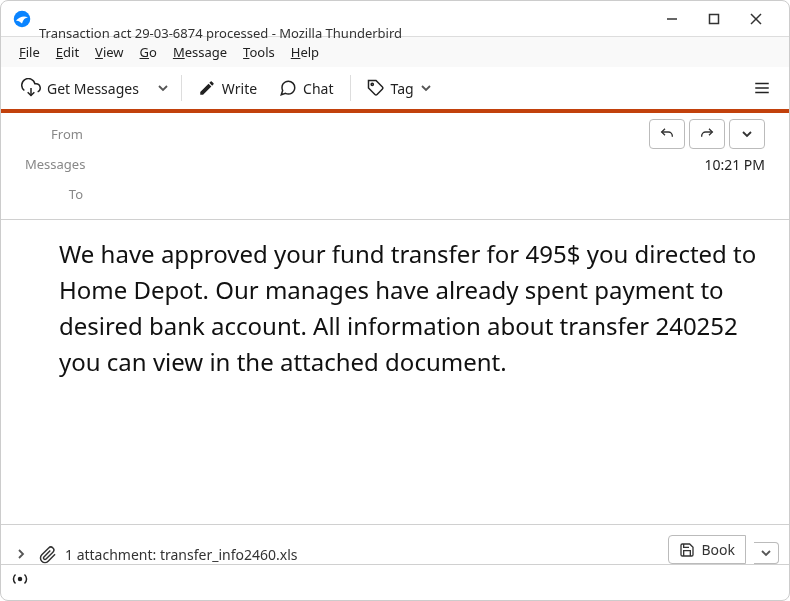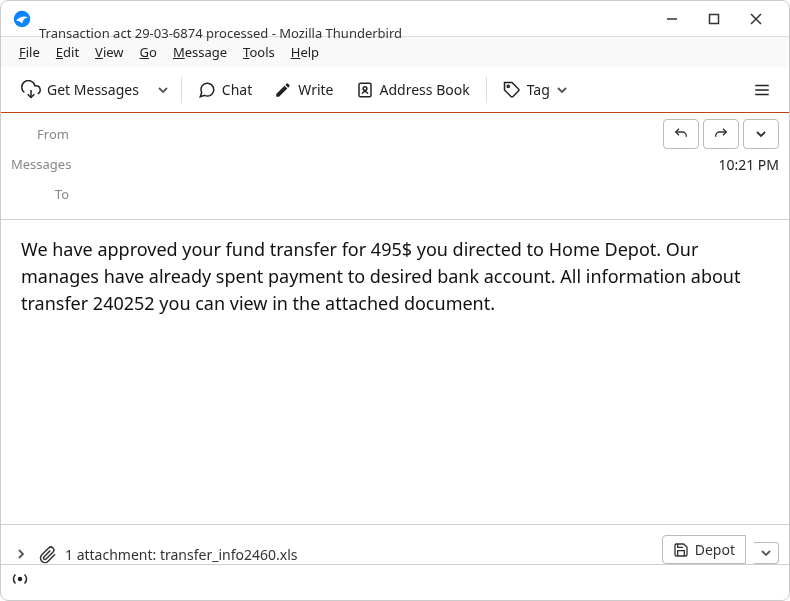--- a/index.html
+++ b/index.html
@@ -7,37 +7,37 @@
 
 .titlebar { display: flex; align-items: center; height: 36px; padding: 0 12px; border-bottom: 1px solid #ddd; }
 .titlebar .app-icon { width: 18px; height: 18px; margin-right: 8px; }
 .titlebar .title { font-size: 13px; color: #333; flex: 1; margin-top: 28px; }
 .titlebar .win-btn { width: 42px; height: 30px; display: flex; align-items: center; justify-content: center; cursor: pointer; color: #333; }
 
 .menubar { display: flex; align-items: center; height: 30px; padding: 0 10px; gap: 0; background: #f9f9f9; }
 .menubar .menu-item { font-size: 13px; color: #222; padding: 4px 8px; cursor: pointer; }
 .menubar .menu-item .ul { text-decoration: underline; }
 
-.toolbar { display: flex; align-items: center; height: 46px; padding: 0 10px; gap: 2px; border-bottom: 1px solid #c2410c; }
+.toolbar { display: flex; align-items: center; height: 46px; padding: 0 10px; gap: 2px; border-bottom: 4px solid #c2410c; }
 .tb-btn { display: flex; align-items: center; gap: 6px; padding: 6px 10px; font-size: 14px; color: #222; cursor: pointer; border-radius: 4px; }
 .tb-sep { width: 1px; height: 26px; background: #ddd; margin: 0 4px; }
 .tb-chev { padding: 6px; cursor: pointer; color: #666; }
 .spacer { flex: 1; }
 .hamburger { padding: 8px; cursor: pointer; }
 
-.headers { padding: 6px 10px 10px; border-bottom: 1px solid #d0d0d0; }
+.headers { padding: 6px 24px 10px; border-bottom: 1px solid #d0d0d0; }
 .hdr-row { display: flex; align-items: center; min-height: 30px; font-size: 13px; }
 .hdr-label { width: 72px; text-align: right; color: #888; padding-right: 14px; }
 .hdr-value { flex: 1; color: #222; }
 .hdr-value.subject { font-weight: 700; font-size: 15px; color: #111; }
 .hdr-actions { display: flex; gap: 4px; }
 .hdr-act-btn { width: 36px; height: 30px; border: 1px solid #bbb; border-radius: 4px; display: flex; align-items: center; justify-content: center; cursor: pointer; background: #fff; }
 .hdr-time { font-size: 14px; color: #222; margin-left: auto; }
 
-.body-area { padding: 16px 20px; height: 304px; font-size: 18px; line-height: 1.5; color: #111; overflow: auto; }
+.body-area { padding: 16px 20px; height: 304px; font-size: 24px; line-height: 1.5; color: #111; overflow: auto; margin-left: 38px; }
 
 .attach-bar { display: flex; align-items: flex-end; height: 40px; padding: 0 10px; border-top: 1px solid #d0d0d0; font-size: 14px; color: #333; gap: 8px; }
 .attach-toggle { padding: 4px; cursor: pointer; color: #555; }
 .save-btn { display: flex; align-items: center; gap: 6px; border: 1px solid #bbb; border-radius: 4px 0 0 4px; padding: 4px 10px; cursor: pointer; }
 .save-chev { border: 1px solid #bbb; border-left: none; border-radius: 0 4px 4px 0; padding: 4px 6px; cursor: pointer; }
 
 .statusbar { height: 28px; border-top: 1px solid #d0d0d0; display: flex; align-items: center; padding: 0 10px; }
 
 svg { display: block; }
 </style>
@@ -92,43 +92,33 @@
     <span>Get Messages</span>
   </div>
   <div class="tb-chev">
       <svg width="12" height="12" viewBox="0 0 12 12">
         <path d="M2 4l4 4 4-4" fill="none" stroke="#555" stroke-width="1.8"></path>
       </svg>
     </div>
   <div class="tb-sep"></div>
   <div class="tb-btn">
     <span>
+        <svg width="18" height="18" viewBox="0 0 24 24" fill="#222">
+          <path d="M3 17.25V21h3.75L17.8 9.94l-3.75-3.75L3 17.25zM20.7 7.04c.39-.39.39-1.02 0-1.41l-2.34-2.34a1 1 0 00-1.41 0l-1.83 1.83 3.75 3.75 1.83-1.83z"></path>
+        </svg>
+      </span>
+    <span>Write</span>
+  </div>
+  <div class="tb-btn">
+    <span>
         <svg width="18" height="18" viewBox="0 0 24 24" fill="none" stroke="#222" stroke-width="2">
           <path d="M21 11.5a8.38 8.38 0 01-.9 3.8 8.5 8.5 0 01-7.6 4.7 8.38 8.38 0 01-3.8-.9L3 21l1.9-5.7a8.38 8.38 0 01-.9-3.8 8.5 8.5 0 014.7-7.6A8.38 8.38 0 0112.5 3 8.5 8.5 0 0121 11.5z"></path>
         </svg>
       </span>
     <span>Chat</span>
-  </div>
-  <div class="tb-btn">
-    <span>
-        <svg width="18" height="18" viewBox="0 0 24 24" fill="#222">
-          <path d="M3 17.25V21h3.75L17.8 9.94l-3.75-3.75L3 17.25zM20.7 7.04c.39-.39.39-1.02 0-1.41l-2.34-2.34a1 1 0 00-1.41 0l-1.83 1.83 3.75 3.75 1.83-1.83z"></path>
-        </svg>
-      </span>
-    <span>Write</span>
-  </div>
-  <div class="tb-btn">
-    <span>
-        <svg width="18" height="18" viewBox="0 0 24 24" fill="none" stroke="#222" stroke-width="2">
-          <rect x="4" y="3" width="16" height="18" rx="2"></rect>
-          <circle cx="12" cy="10" r="2.5"></circle>
-          <path d="M8 17c1-2 3-3 4-3s3 1 4 3"></path>
-        </svg>
-      </span>
-    <span>Address Book</span>
   </div>
   <div class="tb-sep"></div>
   <div class="tb-btn">
     <span>
         <svg width="18" height="18" viewBox="0 0 24 24" fill="none" stroke="#222" stroke-width="2">
           <path d="M20.6 13.4L13.4 20.6a2 2 0 01-2.8 0L2 12V2h10l8.6 8.6a2 2 0 010 2.8z"></path>
           <circle cx="7" cy="7" r="1.5"></circle>
         </svg>
       </span>
     <span>Tag</span>
@@ -195,21 +185,21 @@
     </span>
   <span style="flex:1">1 attachment: transfer_info2460.xls</span>
   <div class="save-btn">
     <span>
         <svg width="16" height="16" viewBox="0 0 24 24" fill="none" stroke="#333" stroke-width="2">
           <path d="M19 21H5a2 2 0 01-2-2V5a2 2 0 012-2h11l5 5v11a2 2 0 01-2 2z"></path>
           <polyline points="17 21 17 13 7 13 7 21"></polyline>
           <polyline points="7 3 7 8 15 8"></polyline>
         </svg>
       </span>
-    <span>Depot</span>
+    <span>Book</span>
   </div>
   <div class="save-chev">
       <svg width="12" height="12" viewBox="0 0 12 12">
         <path d="M2 4l4 4 4-4" fill="none" stroke="#555" stroke-width="1.8"></path>
       </svg>
     </div>
 </div>
 
 <div class="statusbar">
   <span>

